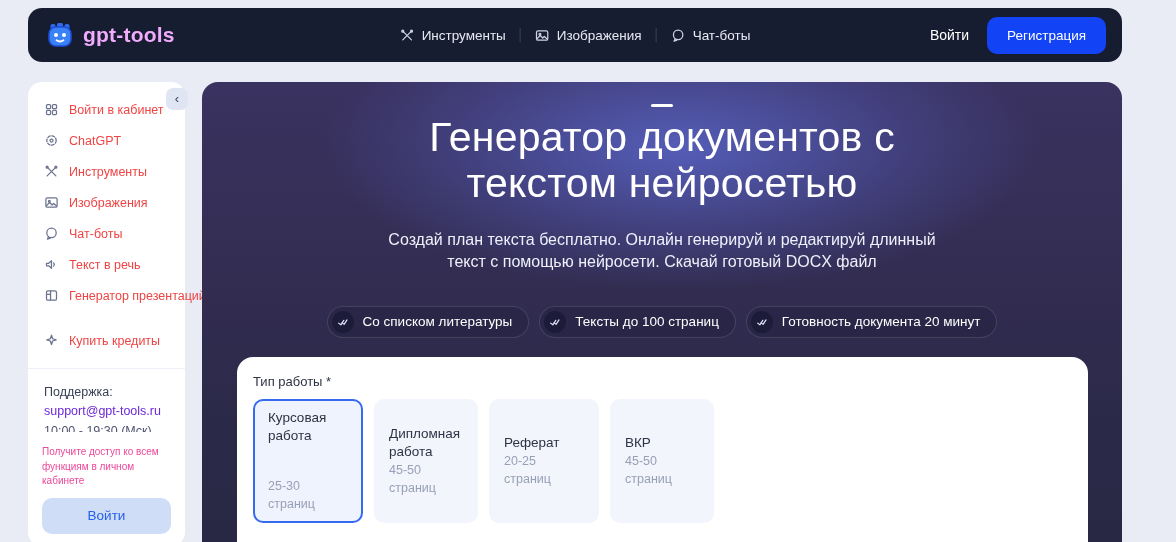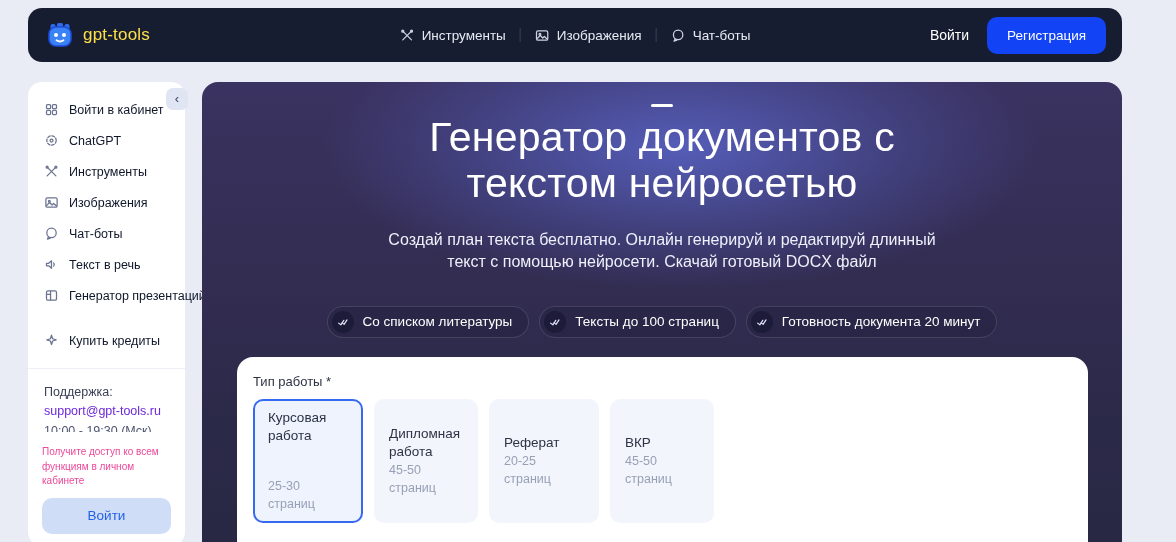--- a/index.html
+++ b/index.html
@@ -12,21 +12,21 @@
   }
 
   
   .header {
     position:absolute; left:28px; top:8px; width:1094px; height:54px;
     background:#171d31; border-radius:14px;
     display:flex; align-items:center; padding:0 16px 0 18px;
   }
   .logo { display:flex; align-items:center; gap:9px; cursor:pointer; }
   .logo-badge { width:28px; height:28px; display:block; }
-  .logo-text { color:#fde047; font-size:17px; font-weight:normal; letter-spacing:.2px; }
+  .logo-text { color:#f0abfc; font-size:21px; font-weight:bold; letter-spacing:.2px; }
   .header-nav {
     position:absolute; left:50%; transform:translateX(-50%);
     display:flex; align-items:center; gap:14px;
   }
   .nav-item {
     display:flex; align-items:center; gap:7px;
     color:#e7eaf3; font-size:13.5px; cursor:pointer; white-space:nowrap;
   }
   .nav-item svg { width:15px; height:15px; stroke:#cdd3e2; }
   .nav-sep { width:1px; height:14px; background:#3a415c; }
@@ -38,21 +38,21 @@
     font-family:inherit;
   }
 
   
   .sidebar {
     position:absolute; left:28px; top:82px; width:157px;
     background:#fff; border-radius:14px; padding:12px 0 14px 0;
   }
   .side-item {
     display:flex; align-items:center; gap:10px;
-    padding:8px 16px; font-size:12.5px; color:#0f172a; cursor:pointer; white-space:nowrap;
+    padding:8px 16px; font-size:12.5px; color:#ef4444; cursor:pointer; white-space:nowrap;
   }
   .side-item svg { width:15px; height:15px; stroke:#6b7390; flex:none; }
   .side-item.gap-top { margin-top:14px; }
   .side-divider { height:1px; background:#edf0f7; margin:12px 0 12px 0; }
   .support { padding:2px 16px 4px 16px; font-size:12.5px; line-height:1.55; }
   .support-title { color:#3a4055; }
   .support-email { color:#6d28d9; font-weight:500; cursor:pointer; display:block; }
   .support-hours { color:#4d5470; }
   .collapse-btn {
     position:absolute; left:166px; top:88px; width:22px; height:22px;

